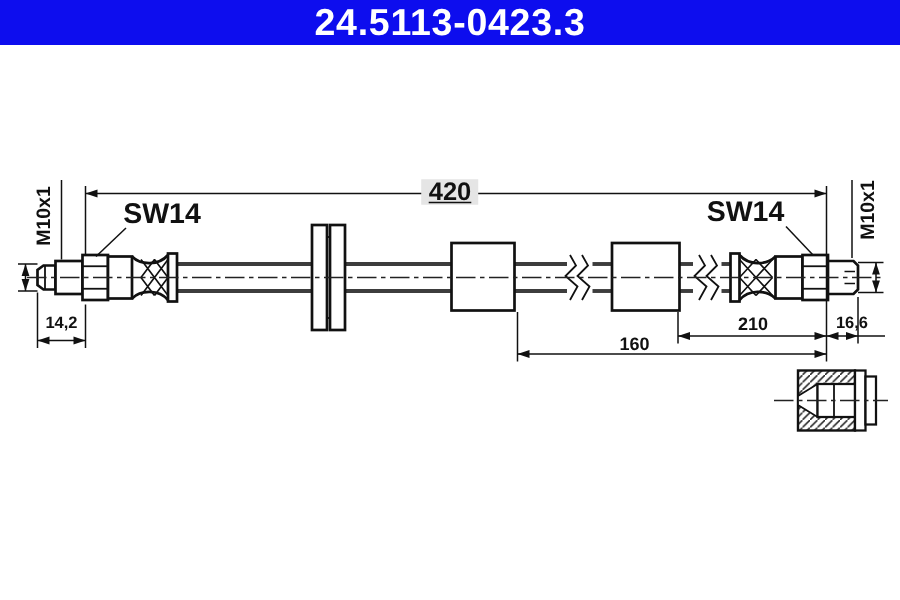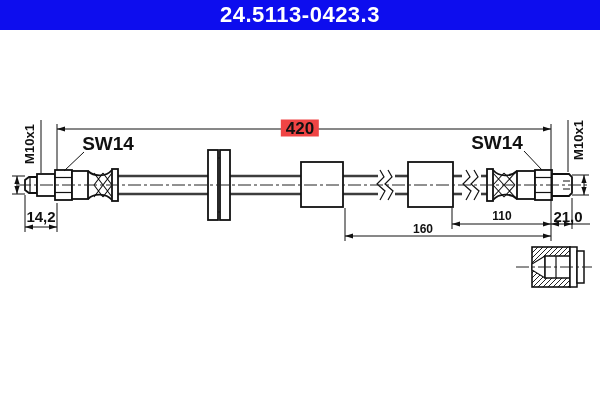--- a/index.html
+++ b/index.html
@@ -4,31 +4,31 @@
 <style>
   html,body{margin:0;padding:0;}
   body{
     width:600px;height:400px;position:relative;background:#fff;overflow:hidden;
     font-family:"Liberation Sans", sans-serif;
   }
   .header{
     position:absolute;left:0;top:0;width:600px;height:30px;
     background:#0d0dee;color:#fff;
     display:flex;align-items:center;justify-content:center;gap:34px;
-    font-size:22px;font-weight:bold;letter-spacing:0.5px;
+    font-size:25px;font-weight:bold;letter-spacing:0.5px;
   }
   .stage{position:absolute;left:0;top:0;width:600px;height:400px;}
   .lbl{
     position:absolute;transform:translate(-50%,-50%);
     font-weight:bold;color:#111;white-space:nowrap;line-height:1;
   }
   .lbl.rot{transform:translate(-50%,-50%) rotate(-90deg);}
   .f17{font-size:17px;} .f15{font-size:19px;} .f13{font-size:13px;}
-  .f12{font-size:12px;} .f11{font-size:15px;}
-  .onLine{background:#ef4444;padding:0 5px;}
+  .f12{font-size:12px;} .f11{font-size:11px;}
+  .onLine{background:#e5e5e5;padding:0 5px;text-decoration:underline;}
 </style>
 </head>
 <body>
 
 <div class="header" style="background: rgb(13, 13, 238); color: rgb(255, 255, 255);">
   <span>24.5113-0423.3</span>
 </div>
 
 <svg class="stage" viewBox="0 0 600 400">
   <defs>
@@ -159,14 +159,14 @@
   </g>
 </svg>
 
 <div class="lbl f17 onLine" style="left:300px;top:128px;">420</div>
 <div class="lbl f15" style="left:108px;top:143px;">SW14</div>
 <div class="lbl f15" style="left:497px;top:142px;">SW14</div>
 <div class="lbl rot f13" style="left:29px;top:144px;">M10x1</div>
 <div class="lbl rot f13" style="left:578px;top:140px;">M10x1</div>
 <div class="lbl f11" style="left:41px;top:216px;">14,2</div>
 <div class="lbl f12" style="left:423px;top:229px;">160</div>
-<div class="lbl f12" style="left:502px;top:216px;">110</div>
-<div class="lbl f11" style="left:568px;top:216px;">21,0</div>
+<div class="lbl f12" style="left:502px;top:216px;">210</div>
+<div class="lbl f11" style="left:568px;top:216px;">16,6</div>
 
 </body></html>

